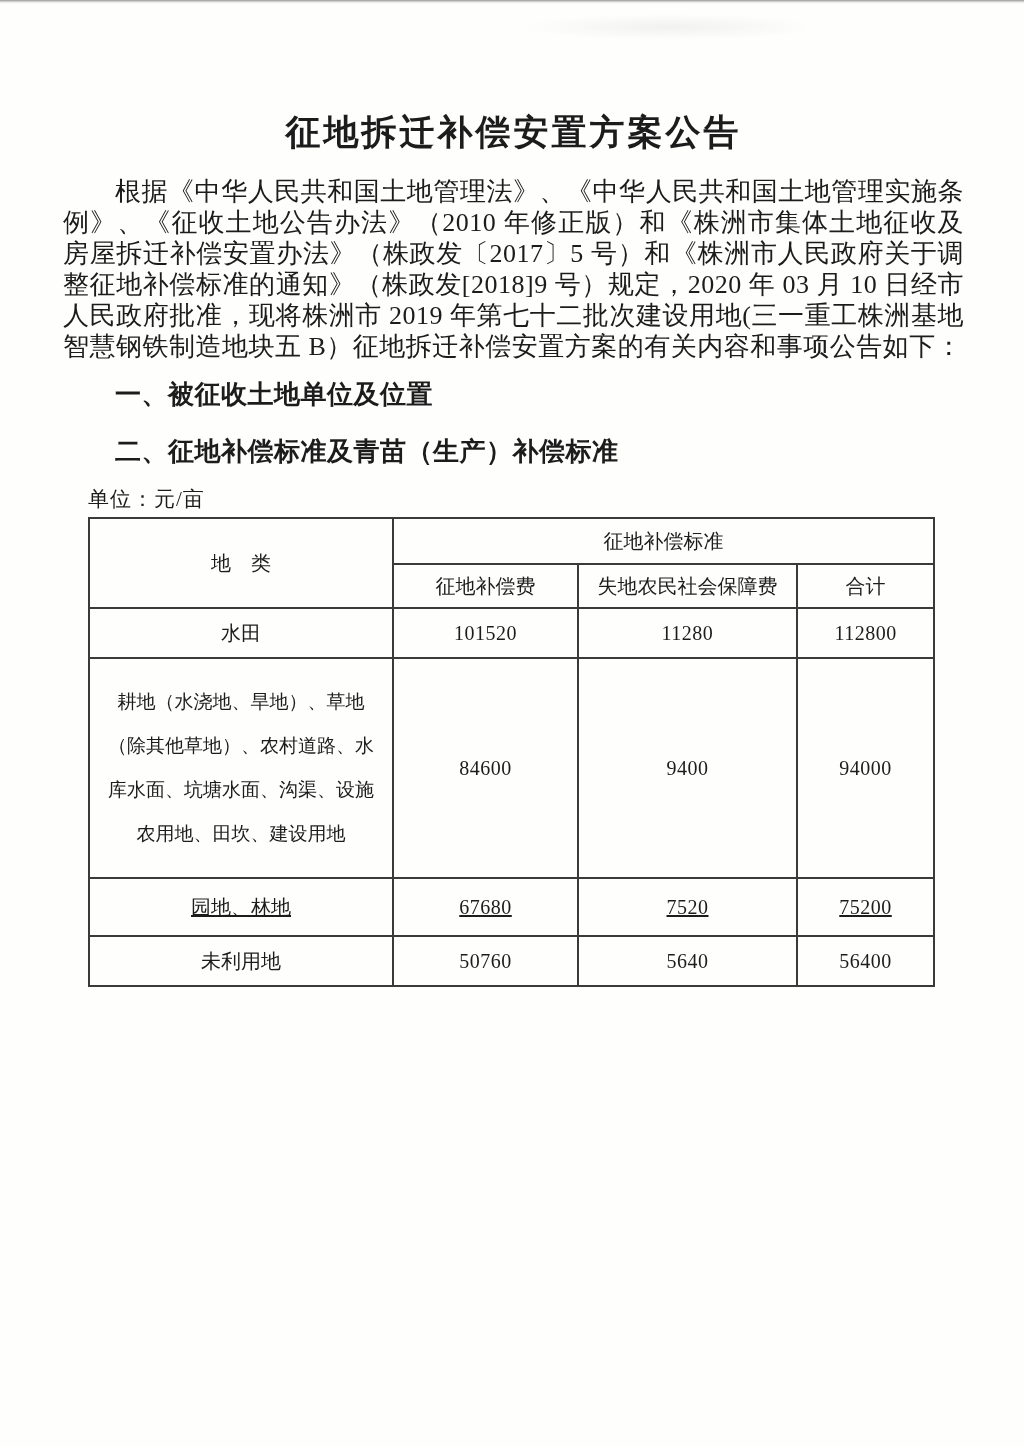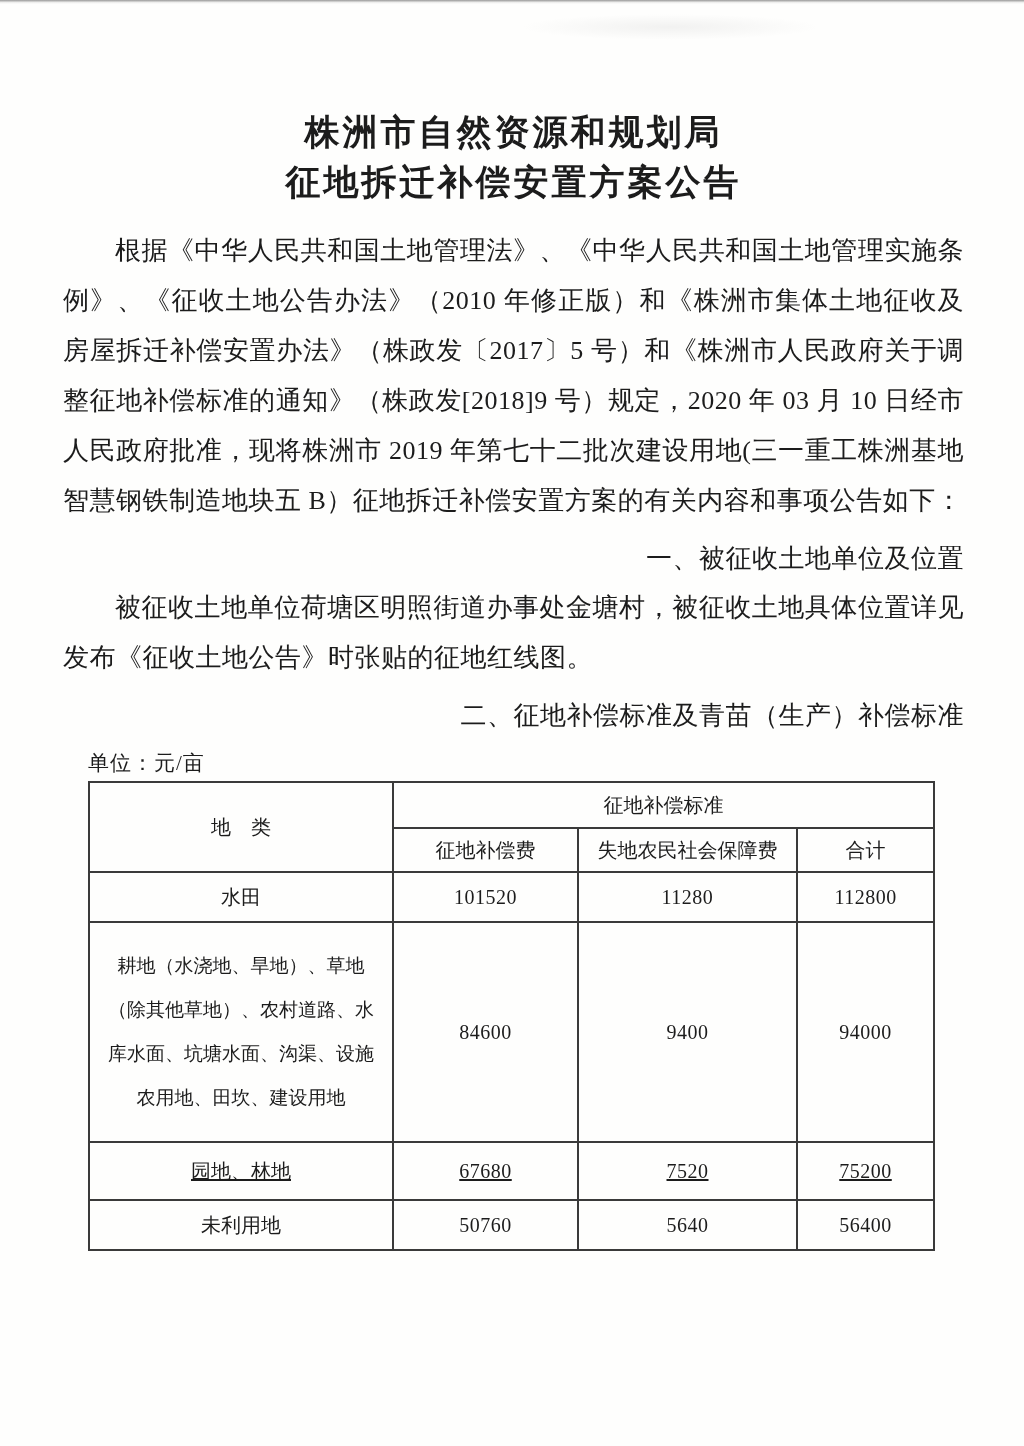--- a/index.html
+++ b/index.html
@@ -39,35 +39,34 @@
   .doc-number {
     margin-top: 14px;
     text-align: center;
     font-size: 24px;
     letter-spacing: 1px;
     line-height: 32px;
   }
   .para {
     margin: 0;
     font-size: 26px;
-    line-height: 50px;
+    line-height: 31px;
     text-align: justify;
     text-justify: inter-character;
     letter-spacing: 0.5px;
     text-indent: 2em;
   }
   .intro { margin-top: 18px; }
   .section-heading {
     margin: 0;
     font-size: 26px;
-    font-weight: normal;
+    font-weight: bold;
     line-height: 47.5px;
     text-indent: 2em;
     letter-spacing: 0.5px;
-    text-align: right;
   }
   .s1-heading { margin-top: 9px; }
   .s2-heading { margin-top: 9px; }
   .unit-row {
     width: 869px;
     margin: 10px 0 4px 25px;
     text-align: left;
     font-size: 21px;
     letter-spacing: 1px;
   }
@@ -108,30 +107,28 @@
 </head>
 <body>
 
 <div class="page">
   <div class="scan-edge-top"></div>
   <div class="scan-smudge-tr"></div>
 
   <div class="content">
 
     <div class="title-block">
-      <h1 class="title">株洲市自然资源和规划局</h1>
       <h1 class="title">征地拆迁补偿安置方案公告</h1>
     </div>
 
 
     <p class="para intro">根据《中华人民共和国土地管理法》、《中华人民共和国土地管理实施条例》、《征收土地公告办法》（2010 年修正版）和《株洲市集体土地征收及房屋拆迁补偿安置办法》（株政发〔2017〕5 号）和《株洲市人民政府关于调整征地补偿标准的通知》（株政发[2018]9 号）规定，2020 年 03 月 10 日经市人民政府批准，现将株洲市 2019 年第七十二批次建设用地(三一重工株洲基地智慧钢铁制造地块五 B）征地拆迁补偿安置方案的有关内容和事项公告如下：</p>
 
     <h2 class="section-heading s1-heading">一、被征收土地单位及位置</h2>
 
-    <p class="para">被征收土地单位荷塘区明照街道办事处金塘村，被征收土地具体位置详见发布《征收土地公告》时张贴的征地红线图。</p>
 
     <h2 class="section-heading s2-heading">二、征地补偿标准及青苗（生产）补偿标准</h2>
 
     <div class="unit-row">单位：元/亩</div>
 
     <table class="comp-table">
       <colgroup>
         <col class="col-landtype">
         <col class="col-comp">
         <col class="col-social">

